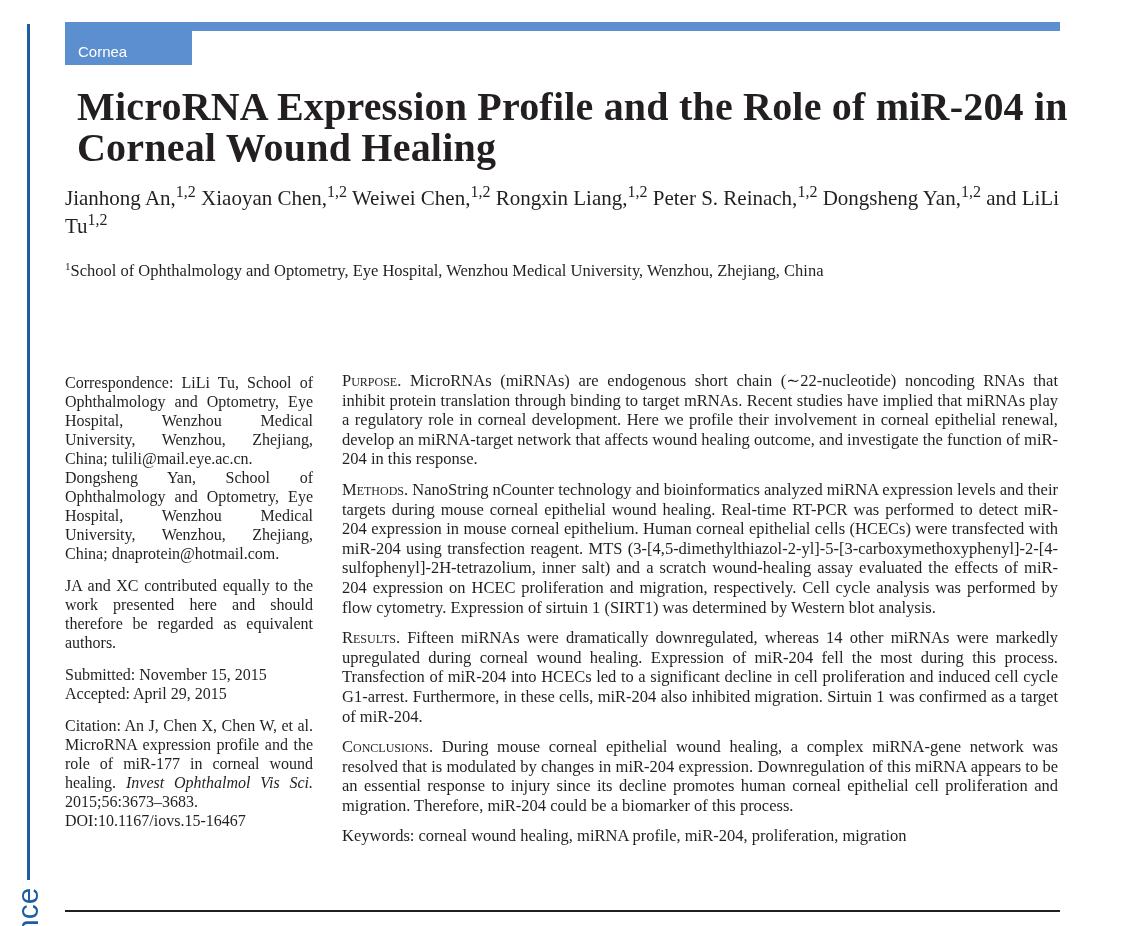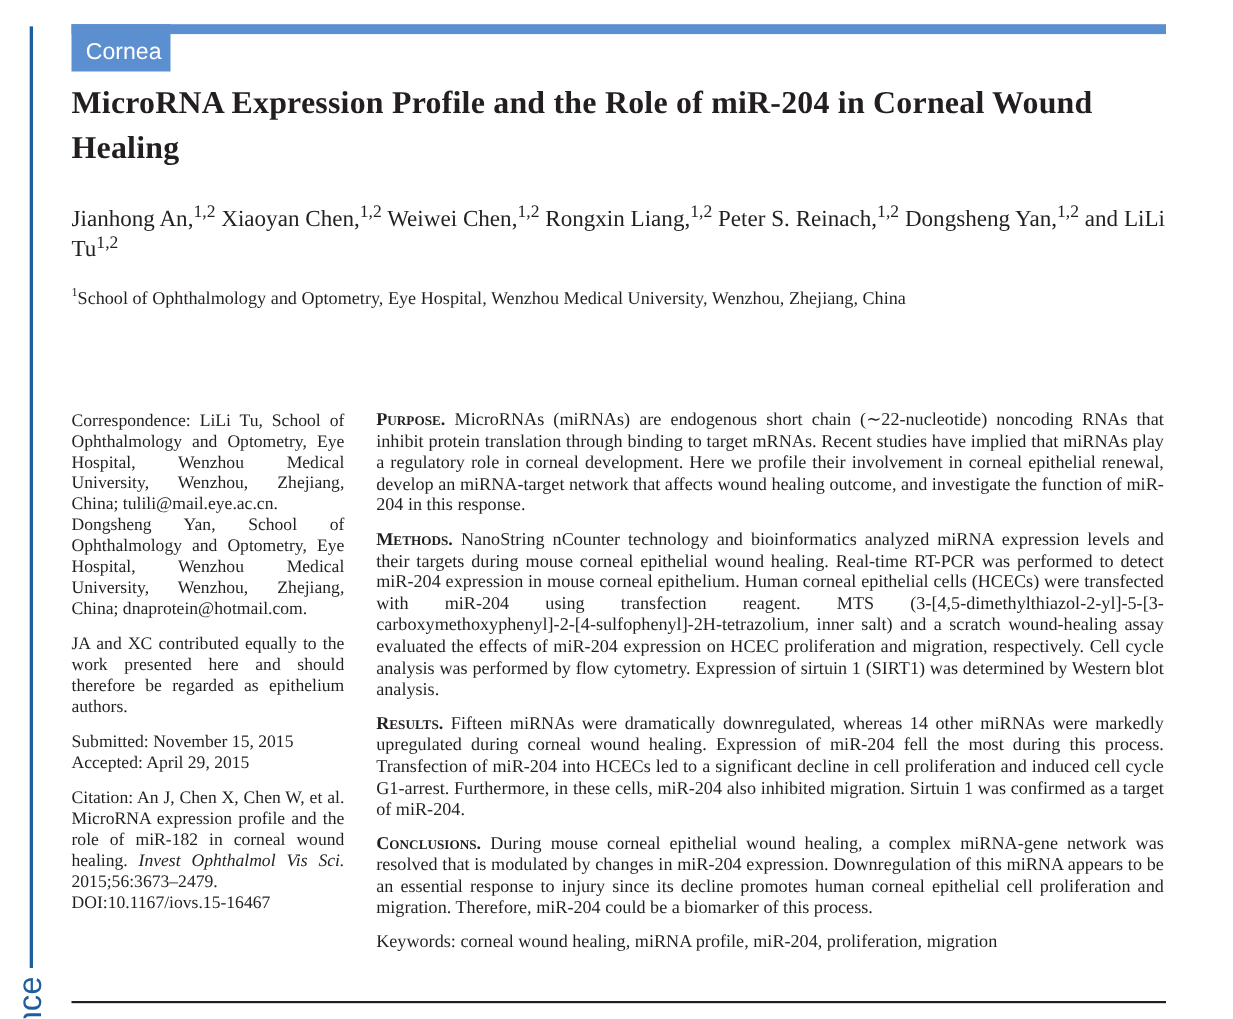--- a/index.html
+++ b/index.html
@@ -2,43 +2,43 @@
 <html><head>
 <meta charset="utf-8">
 <style>
   html,body{margin:0;padding:0;background:#ffffff;}
   .page{
     position:relative;width:1121px;height:926px;background:#ffffff;
     font-family:"Liberation Serif", serif;color:#231f20;overflow:hidden;
   }
   .top-band{position:absolute;left:65px;top:22px;width:995px;height:9px;background:#5b8fd0;}
   .badge{
-    position:absolute;left:65px;top:22px;width:90px;height:43px;background:#5b8fd0;
+    position:absolute;left:65px;top:22px;width:127px;height:43px;background:#5b8fd0;
     display:flex;align-items:flex-end;padding:0 0 5px 13px;box-sizing:border-box;
-    font-family:"Liberation Sans", sans-serif;color:#ffffff;font-size:21px;
+    font-family:"Liberation Sans", sans-serif;color:#ffffff;font-size:15px;
   }
   .title{
-    position:absolute;left:65px;top:74px;width:1002px;margin:0;
-    font-size:29px;line-height:41px;font-weight:bold;letter-spacing:.2px;
+    position:absolute;left:65px;top:74px;width:1002px;margin:12px;
+    font-size:40px;line-height:41px;font-weight:bold;letter-spacing:.2px;
   }
   .authors{position:absolute;left:65px;top:184px;width:1002px;font-size:21px;line-height:28px;}
   .authors sup{font-size:16px;line-height:0;}
   .affils{position:absolute;left:65px;top:260px;width:1006px;font-size:16.5px;line-height:21.5px;}
   .affils sup{font-size:11px;line-height:0;}
   .left-col{
     position:absolute;left:65px;top:373px;width:248px;
     font-size:16px;line-height:19px;text-align:justify;
   }
   .left-col p{margin:0 0 13px 0;}
   .right-col{
     position:absolute;left:342px;top:371px;width:716px;
     font-size:16.5px;line-height:19.6px;text-align:justify;
   }
   .right-col p{margin:0 0 11px 0;}
-  .lead{font-weight:bold;font-variant:small-caps;}
+  .lead{font-weight:normal;font-variant:small-caps;}
   .keywords{margin:0;}
   .footer-rule{position:absolute;left:65px;top:910px;width:995px;height:2px;background:#231f20;}
   .sidebar{
     position:absolute;left:10px;top:936px;width:912px;height:36px;
     transform:rotate(-90deg);transform-origin:0 0;
     display:flex;align-items:center;gap:8px;
     font-family:"Liberation Sans", sans-serif;font-size:30px;font-weight:500;color:#1e5d9e;
   }
   .sidebar-rule{flex:1;height:3px;background:#1e5d9e;}
 </style>
@@ -59,27 +59,27 @@
 
   <div class="affils" id="affiliations">
       <div><sup>1</sup>School of Ophthalmology and Optometry, Eye Hospital, Wenzhou Medical University, Wenzhou, Zhejiang, China</div>
     </div>
 
   <div class="left-col">
     <p>
       <span>Correspondence: LiLi Tu, School of Ophthalmology and Optometry, Eye Hospital, Wenzhou Medical University, Wenzhou, Zhejiang, China; tulili@mail.eye.ac.cn.</span><br>
       <span>Dongsheng Yan, School of Ophthalmology and Optometry, Eye Hospital, Wenzhou Medical University, Wenzhou, Zhejiang, China; dnaprotein@hotmail.com.</span>
     </p>
-    <p>JA and XC contributed equally to the work presented here and should therefore be regarded as epithelium authors.</p>
+    <p>JA and XC contributed equally to the work presented here and should therefore be regarded as equivalent authors.</p>
     <p>
       <span>Submitted: November 15, 2015</span><br>
       <span>Accepted: April 29, 2015</span>
     </p>
     <p>
-      <span>Citation: An J, Chen X, Chen W, et al. MicroRNA expression profile and the role of miR-182 in corneal wound healing. </span><i>Invest Ophthalmol Vis Sci.</i><span> 2015;56:3673–2479. DOI:10.1167/iovs.15-16467</span>
+      <span>Citation: An J, Chen X, Chen W, et al. MicroRNA expression profile and the role of miR-177 in corneal wound healing. </span><i>Invest Ophthalmol Vis Sci.</i><span> 2015;56:3673–3683. DOI:10.1167/iovs.15-16467</span>
     </p>
   </div>
 
   <div class="right-col">
     <div id="abstract">
         <p><span class="lead">Purpose. </span>MicroRNAs (miRNAs) are endogenous short chain (∼22-nucleotide) noncoding RNAs that inhibit protein translation through binding to target mRNAs. Recent studies have implied that miRNAs play a regulatory role in corneal development. Here we profile their involvement in corneal epithelial renewal, develop an miRNA-target network that affects wound healing outcome, and investigate the function of miR-204 in this response.</p>
         <p><span class="lead">Methods. </span>NanoString nCounter technology and bioinformatics analyzed miRNA expression levels and their targets during mouse corneal epithelial wound healing. Real-time RT-PCR was performed to detect miR-204 expression in mouse corneal epithelium. Human corneal epithelial cells (HCECs) were transfected with miR-204 using transfection reagent. MTS (3-[4,5-dimethylthiazol-2-yl]-5-[3-carboxymethoxyphenyl]-2-[4-sulfophenyl]-2H-tetrazolium, inner salt) and a scratch wound-healing assay evaluated the effects of miR-204 expression on HCEC proliferation and migration, respectively. Cell cycle analysis was performed by flow cytometry. Expression of sirtuin 1 (SIRT1) was determined by Western blot analysis.</p>
         <p><span class="lead">Results. </span>Fifteen miRNAs were dramatically downregulated, whereas 14 other miRNAs were markedly upregulated during corneal wound healing. Expression of miR-204 fell the most during this process. Transfection of miR-204 into HCECs led to a significant decline in cell proliferation and induced cell cycle G1-arrest. Furthermore, in these cells, miR-204 also inhibited migration. Sirtuin 1 was confirmed as a target of miR-204.</p>
         <p><span class="lead">Conclusions. </span>During mouse corneal epithelial wound healing, a complex miRNA-gene network was resolved that is modulated by changes in miR-204 expression. Downregulation of this miRNA appears to be an essential response to injury since its decline promotes human corneal epithelial cell proliferation and migration. Therefore, miR-204 could be a biomarker of this process.</p>
       </div>

